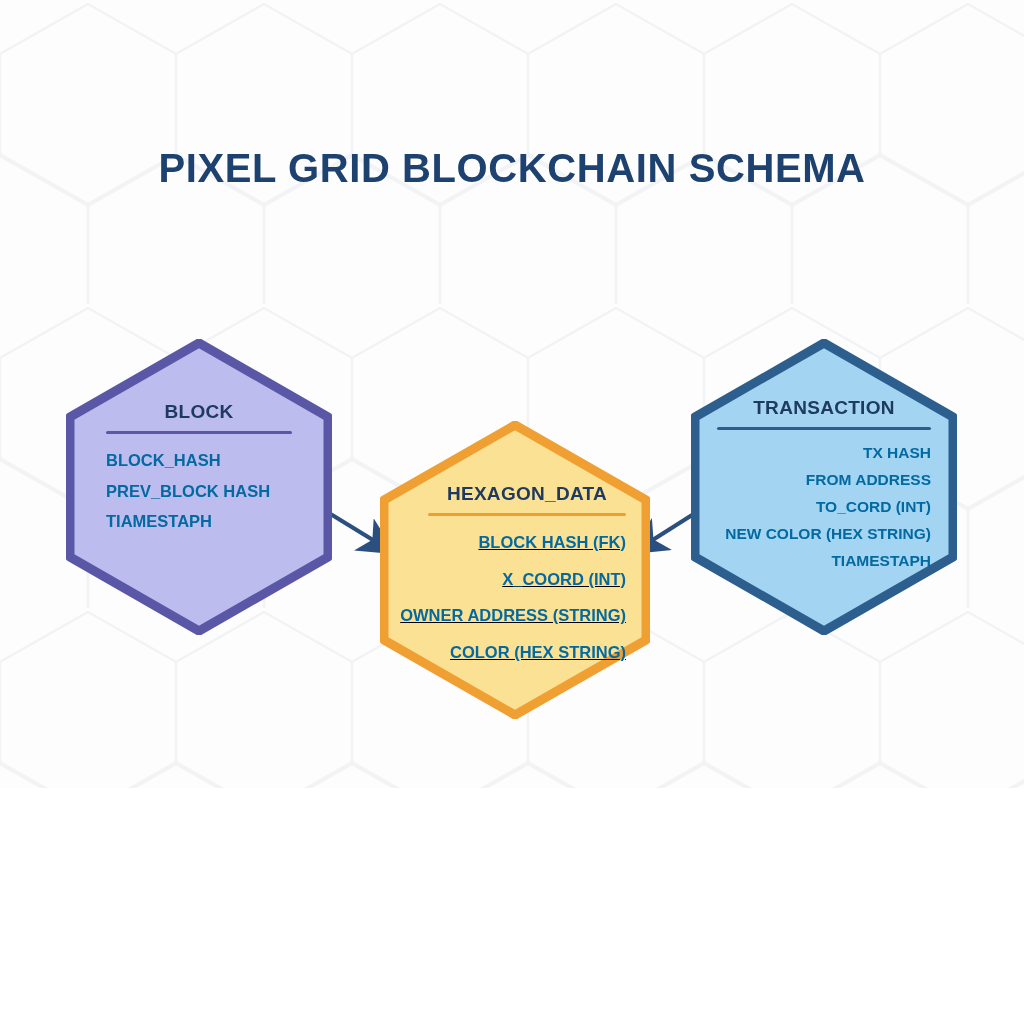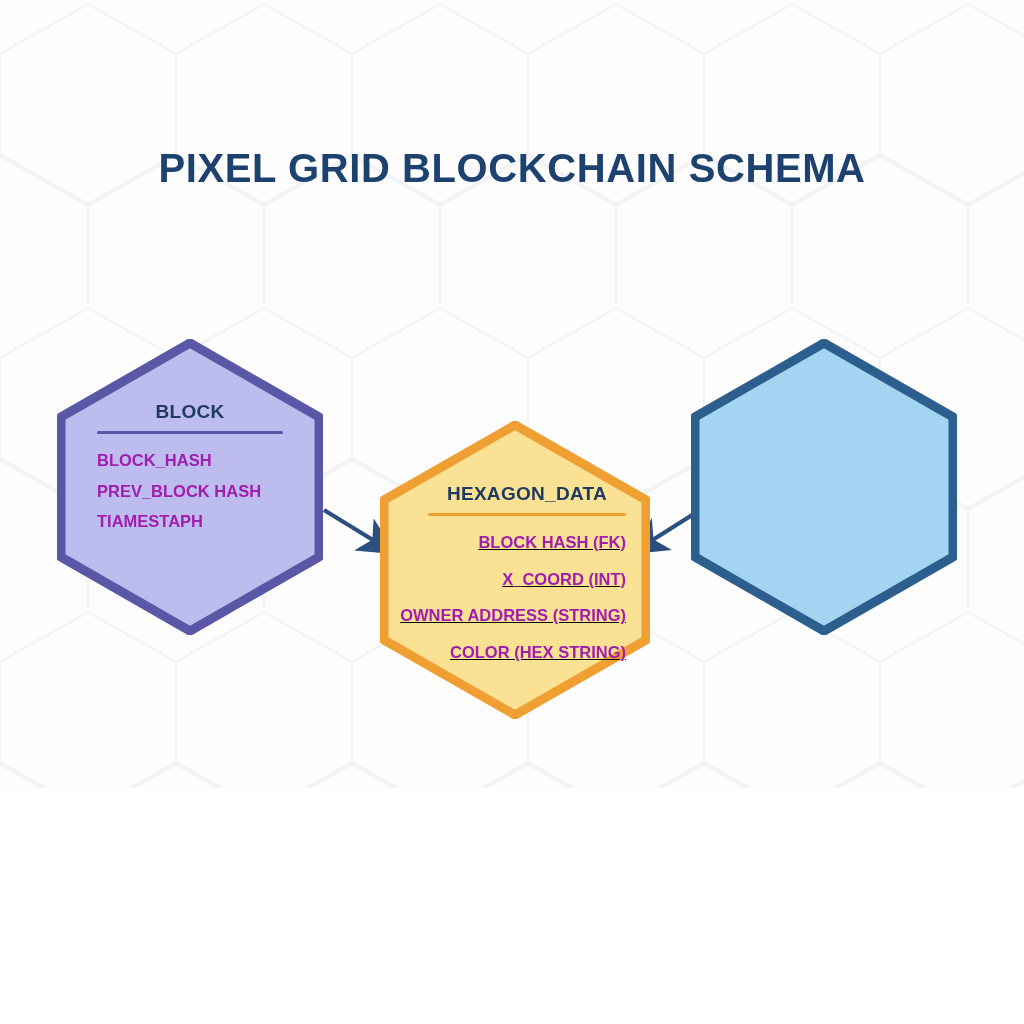--- a/index.html
+++ b/index.html
@@ -80,28 +80,28 @@
   }
   .field-list {
     margin-top: 13px;
     display: flex;
     flex-direction: column;
     gap: 4px;
   }
   .field-item {
     font-size: 16.5px;
     font-weight: bold;
-    color: #a21caf;
+    color: #0369a1;
     white-space: nowrap;
     line-height: 1.62;
   }
 
   
   #entity-block {
-    left: 57px;
+    left: 66px;
     top: 339px;
     width: 266px;
     height: 296px;
   }
   #entity-block .hex-content {
     top: 62px;
     padding: 0 40px;
     box-sizing: border-box;
   }
   #entity-block .entity-divider {
@@ -247,20 +247,31 @@
         <div class="field-item">OWNER ADDRESS (STRING)</div>
         <div class="field-item">COLOR (HEX STRING)</div>
       </div>
     </div>
   </div>
 
   <div class="entity" id="entity-transaction">
     <svg class="hex-svg" viewBox="0 0 266 296" xmlns="http://www.w3.org/2000/svg" preserveAspectRatio="none">
       <polygon points="133,4 262,78 262,218 133,292 4,218 4,78" fill="#a3d4f2" stroke="#2c5e8e" stroke-width="9" stroke-linejoin="round"></polygon>
     </svg>
+    <div class="hex-content">
+      <div class="entity-title">TRANSACTION</div>
+      <div class="entity-divider"></div>
+      <div class="field-list">
+        <div class="field-item">TX HASH</div>
+        <div class="field-item">FROM ADDRESS</div>
+        <div class="field-item">TO_CORD (INT)</div>
+        <div class="field-item">NEW COLOR (HEX STRING)</div>
+        <div class="field-item">TIAMESTAPH</div>
+      </div>
+    </div>
   </div>
 
 
   <svg id="eth-logo" viewBox="0 0 110 170" xmlns="http://www.w3.org/2000/svg">
     <g fill="none" stroke="#3b6fb5" stroke-width="2.4" stroke-linejoin="round">
       <path d="M55,4 L105,86 L55,115 L5,86 Z"></path>
       <path d="M55,4 L55,115"></path>
       <path d="M5,86 L55,62 L105,86"></path>
       <path d="M55,97 L105,68 L55,166 L5,68 Z"></path>
       <path d="M55,97 L55,166"></path>

